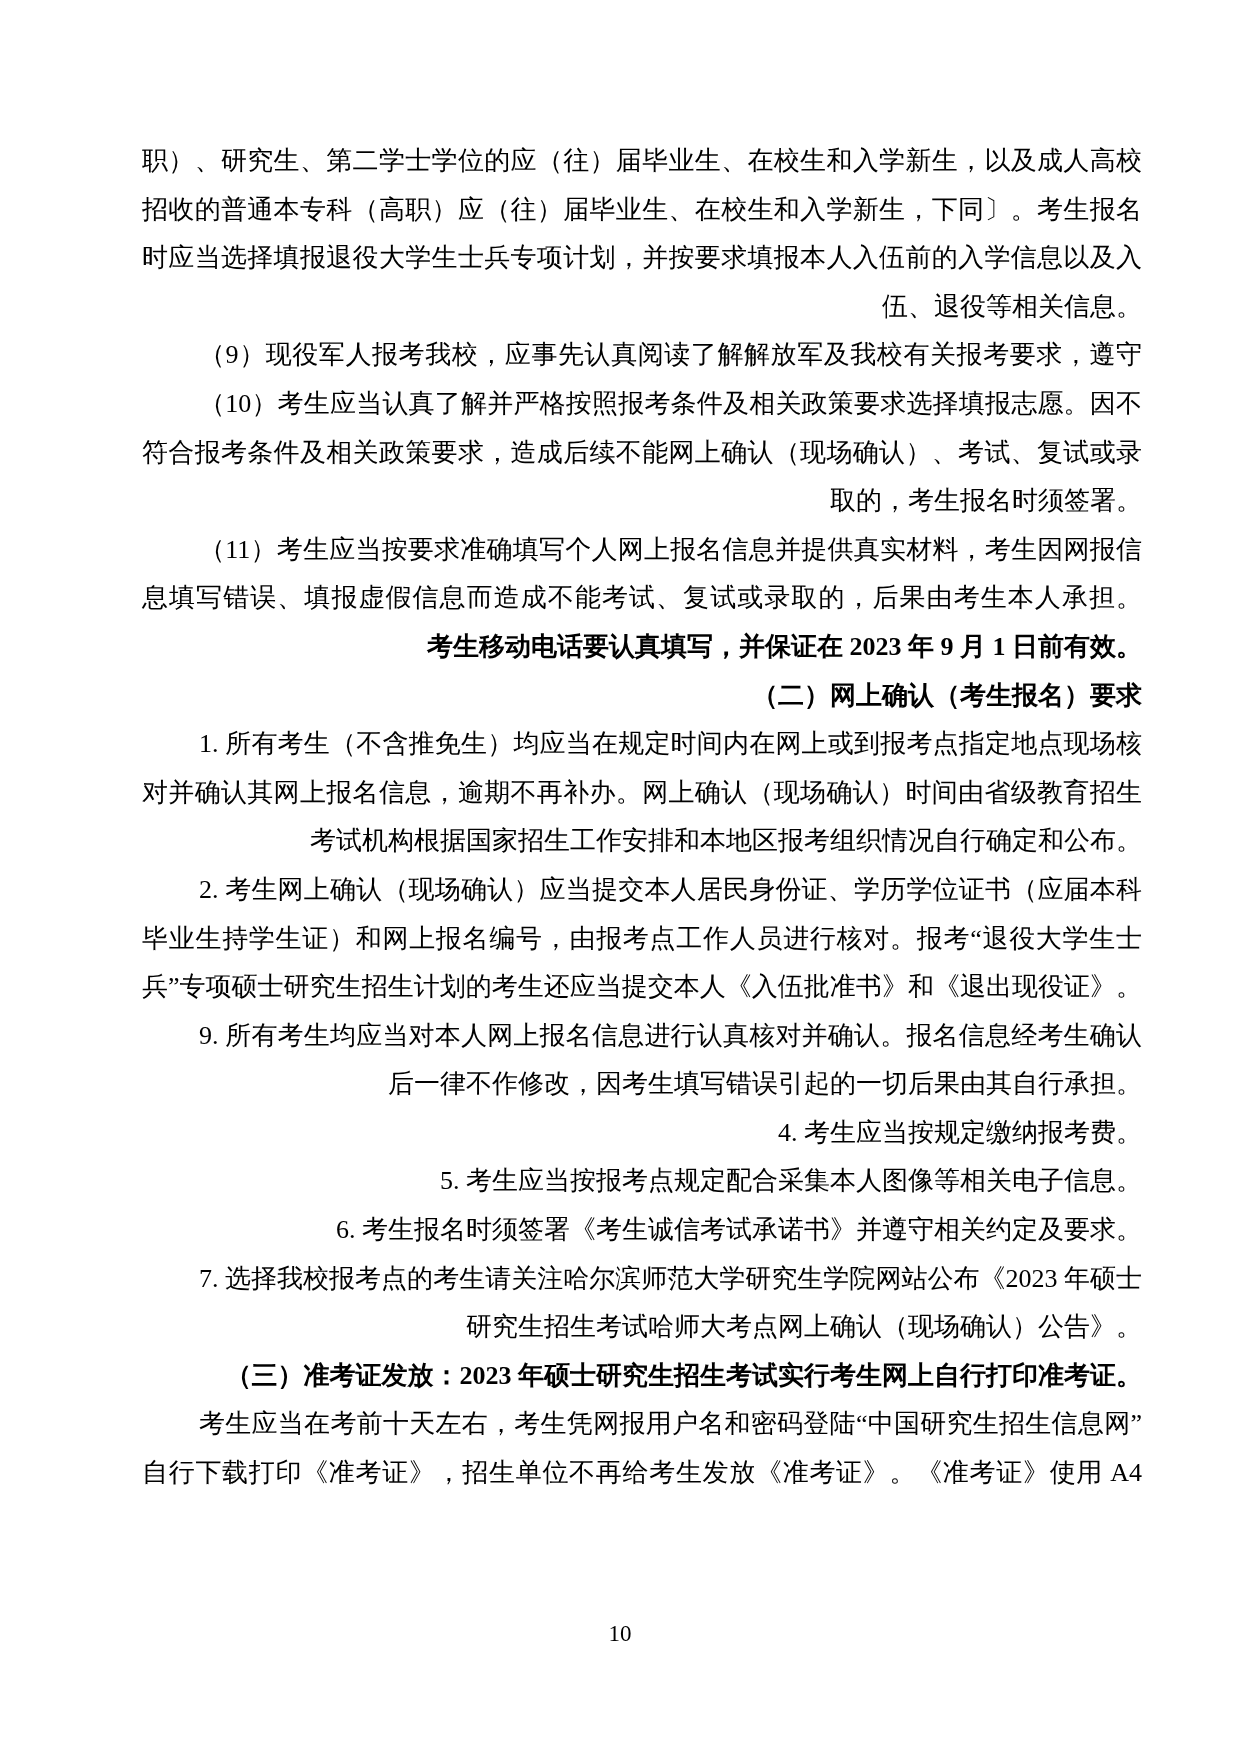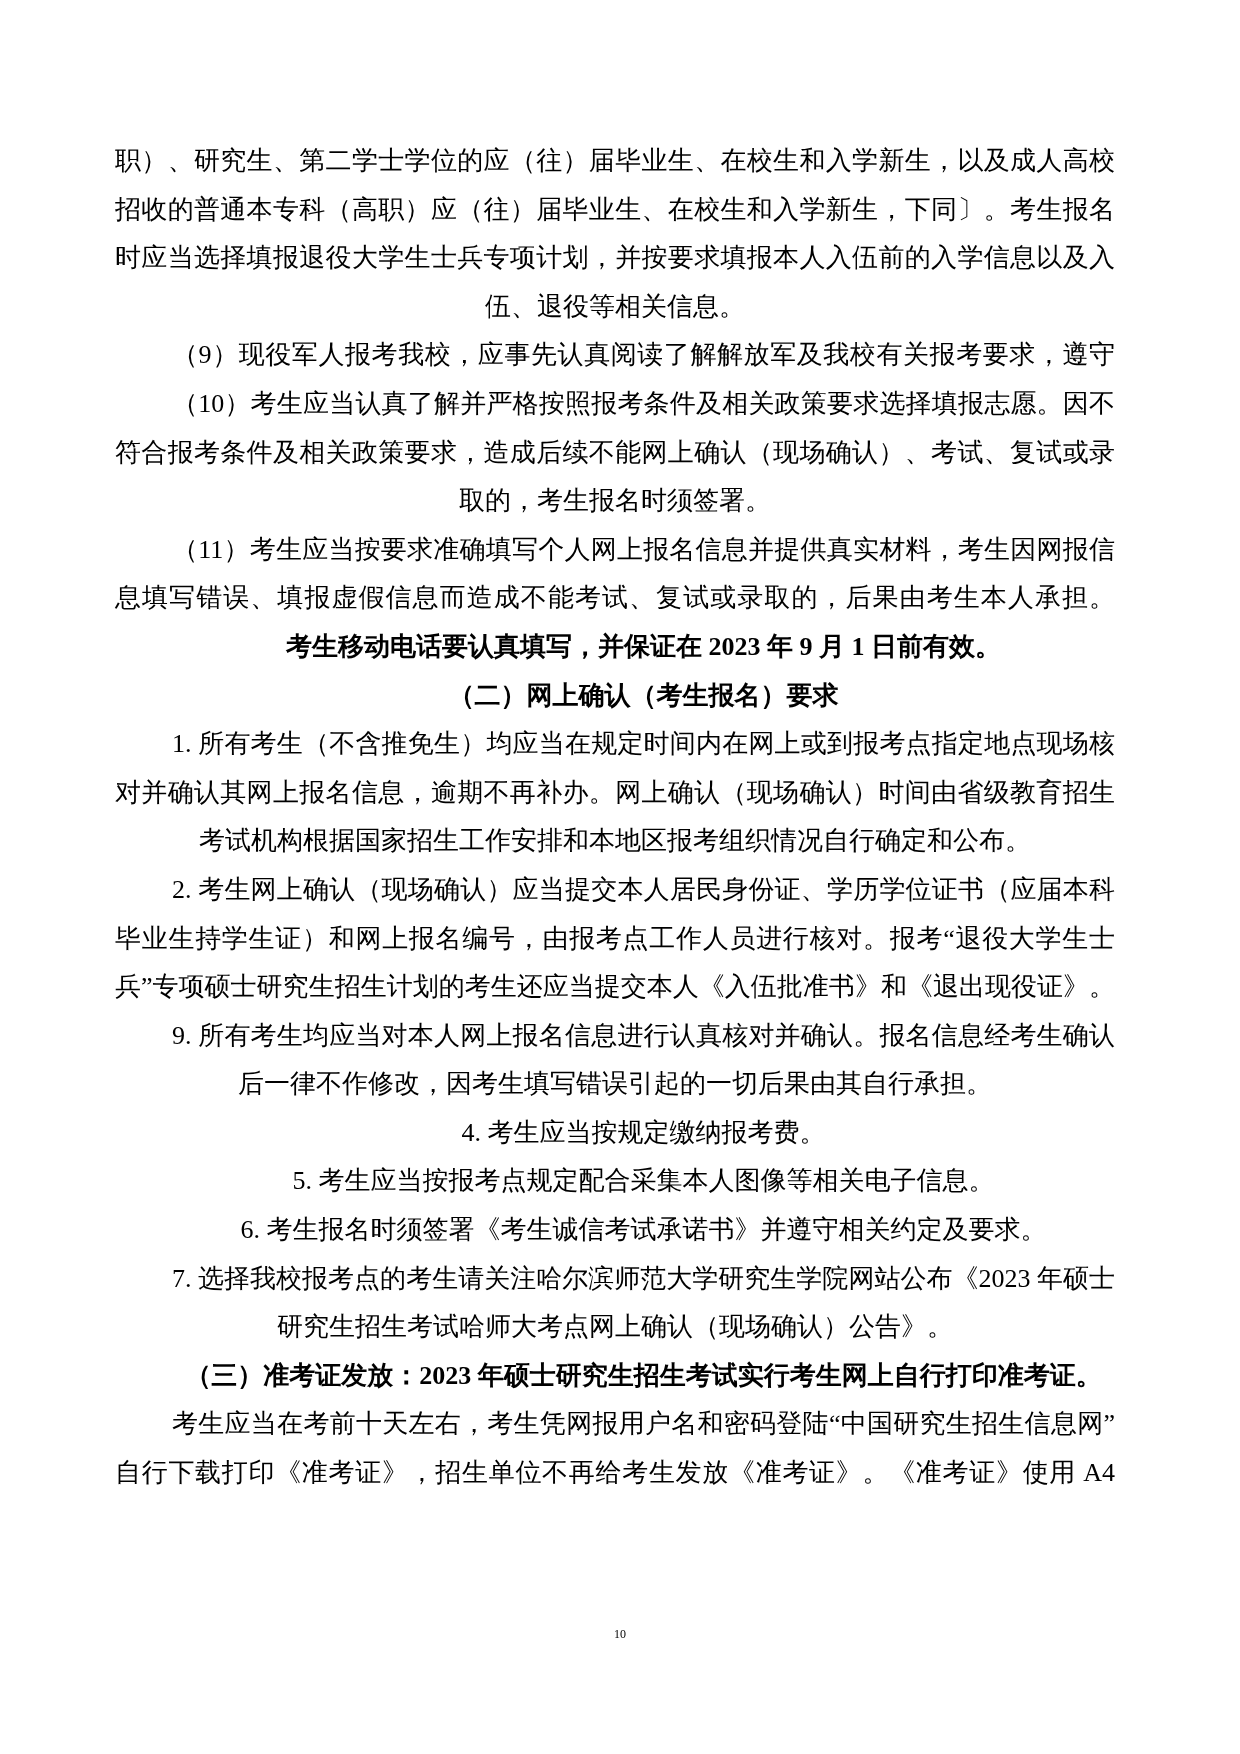--- a/index.html
+++ b/index.html
@@ -11,28 +11,28 @@
     position: relative;
     width: 1240px;
     height: 1754px;
     background: #ffffff;
     overflow: hidden;
     font-family: "Liberation Serif", "DejaVu Serif", serif;
     color: #000000;
   }
   .textblock {
     position: absolute;
-    left: 115px;
+    left: 142px;
     top: 137px;
     width: 1000px;
   }
   .line {
     font-size: 26px;
     line-height: 48.6px;
-    text-align: center;
+    text-align: right;
     white-space: normal;
     color: #000000;
   }
   
   .fill {
     text-align: justify;
     text-align-last: justify;
   }
   
   .ind {
@@ -41,21 +41,21 @@
   }
   .bold {
     font-weight: 700;
   }
   .footer {
     position: absolute;
     top: 1622px;
     left: 0;
     width: 1240px;
     text-align: center;
-    font-size: 12px;
+    font-size: 23px;
     line-height: 24px;
     color: #000000;
   }
 </style>
 </head>
 <body>
 
 <div class="page">
   <div class="textblock">
     <div class="line fill">职）、研究生、第二学士学位的应（往）届毕业生、在校生和入学新生，以及成人高校</div>

